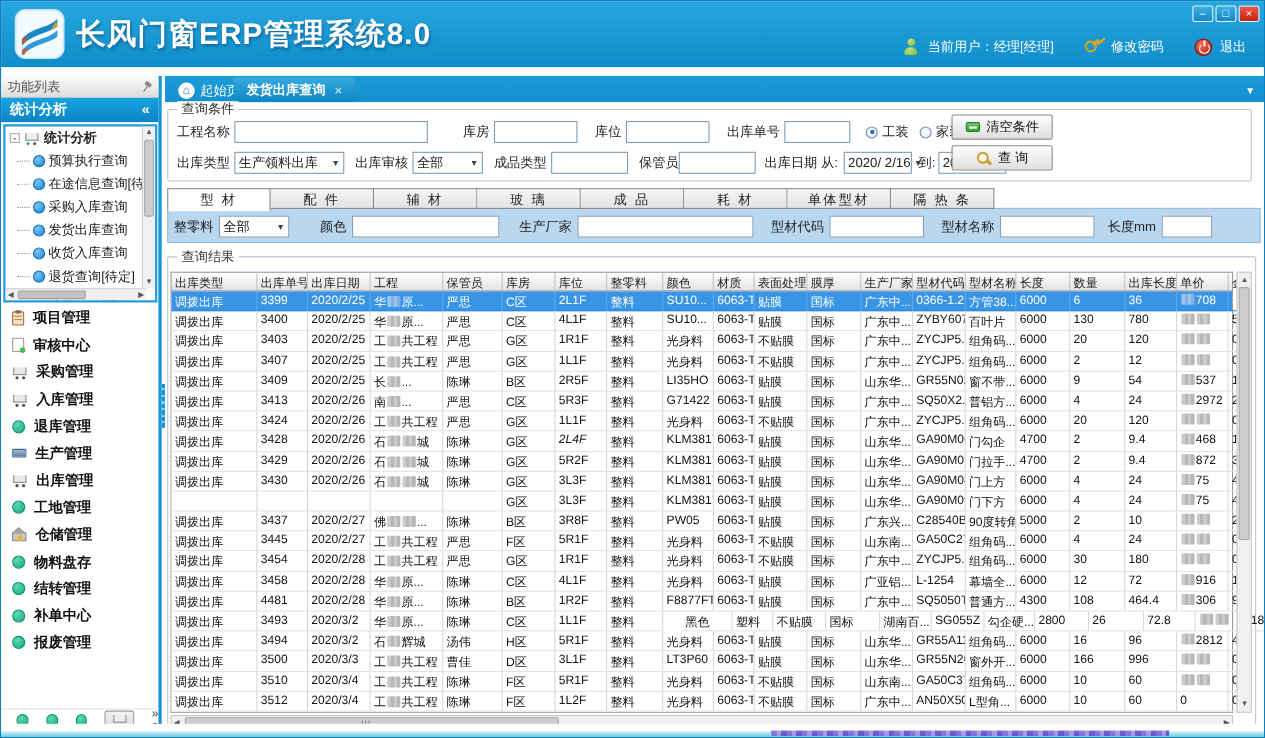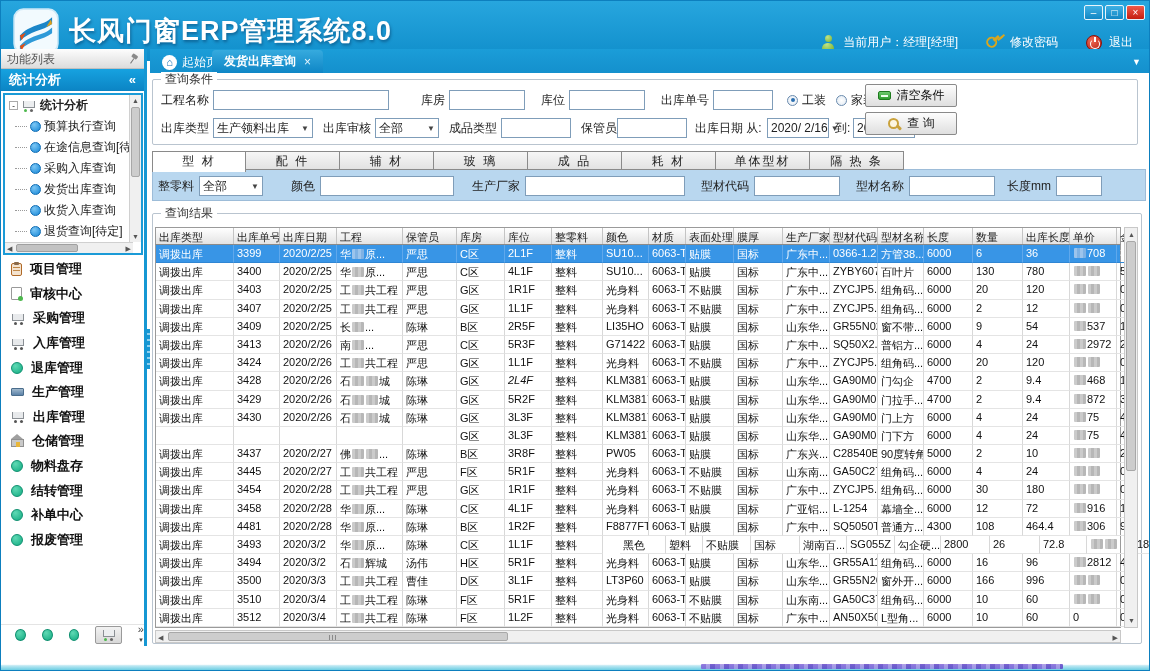--- a/index.html
+++ b/index.html
@@ -18,21 +18,21 @@
   .icon-person{width:16px;height:16px;position:relative;display:inline-block;}
   .icon-person::before{content:"";position:absolute;left:4.5px;top:0;width:7px;height:7px;border-radius:50%;background:radial-gradient(circle at 35% 30%,#bfe388,#7ab32f);}
   .icon-person::after{content:"";position:absolute;left:2px;top:8px;width:12px;height:7px;border-radius:6px 6px 2px 2px;background:radial-gradient(circle at 40% 20%,#bfe388,#7ab32f);}
   .icon-key{width:17px;height:17px;position:relative;display:inline-block;transform:rotate(-40deg);}
   .icon-key::before{content:"";position:absolute;left:1px;top:1px;width:7px;height:7px;border:2.5px solid #d9a61e;border-radius:50%;}
   .icon-key::after{content:"";position:absolute;left:9px;top:5px;width:7px;height:2.5px;background:#d9a61e;box-shadow:3px 2.5px 0 -0.5px #d9a61e,5.5px 2.5px 0 -0.5px #d9a61e;}
   .icon-power{width:16px;height:16px;border-radius:50%;background:radial-gradient(circle at 35% 30%,#ef6a56,#b51c0e);border:1px solid #8c120a;position:relative;display:inline-block;}
   .icon-power::before{content:"";position:absolute;left:3px;top:3.5px;width:8px;height:8px;border:1.5px solid #fff;border-radius:50%;border-top-color:transparent;}
   .icon-power::after{content:"";position:absolute;left:6.5px;top:1.5px;width:2px;height:5px;background:#fff;}
   
-  .bodyarea{position:absolute;left:0;top:48px;width:938px;height:597px;}
+  .bodyarea{position:absolute;left:0;top:68px;width:938px;height:597px;}
   .sidebar{position:absolute;left:0;top:0;width:146px;height:597px;background:#fff;border-right:3px solid #1697d3;}
   .main{position:absolute;left:149px;top:0;width:1001px;height:597px;background:#fff;}
   
   .side-title{height:20px;background:linear-gradient(#fdfdfd,#dcdcdc);border-bottom:1px solid #c0c0c0;color:#555;font-size:12px;line-height:20px;padding:0 6px;display:flex;justify-content:space-between;align-items:center;}
   .icon-pin{width:10px;height:12px;position:relative;display:inline-block;transform:rotate(35deg);}
   .icon-pin::before{content:"";position:absolute;left:2px;top:1px;width:6px;height:4px;background:#8a8a8a;border-radius:1px;}
   .icon-pin::after{content:"";position:absolute;left:4.5px;top:5px;width:1.5px;height:6px;background:#777;}
   .side-section{height:22px;background:linear-gradient(#16a2e0,#0b84c4);color:#fff;font-size:13px;font-weight:bold;line-height:22px;padding:0 8px;display:flex;justify-content:space-between;align-items:center;}
   .treebox{position:absolute;left:2px;top:44px;width:140px;height:162px;border:2px solid #1b9bd7;background:#fff;overflow:hidden;}
   .troot{display:flex;align-items:center;gap:4px;height:21px;padding-left:4px;font-size:12px;font-weight:bold;color:#222;}
@@ -249,20 +249,24 @@
           </div>
           <div class="mitem">
             <span class="micon icon-machine"></span>
             <span>生产管理</span>
           </div>
           <div class="mitem">
             <span class="micon icon-cart"></span>
             <span>出库管理</span>
           </div>
           <div class="mitem">
+            <span class="micon icon-dot"></span>
+            <span>工地管理</span>
+          </div>
+          <div class="mitem">
             <span class="micon icon-house"></span>
             <span>仓储管理</span>
           </div>
           <div class="mitem">
             <span class="micon icon-dot"></span>
             <span>物料盘存</span>
           </div>
           <div class="mitem">
             <span class="micon icon-dot"></span>
             <span>结转管理</span>

